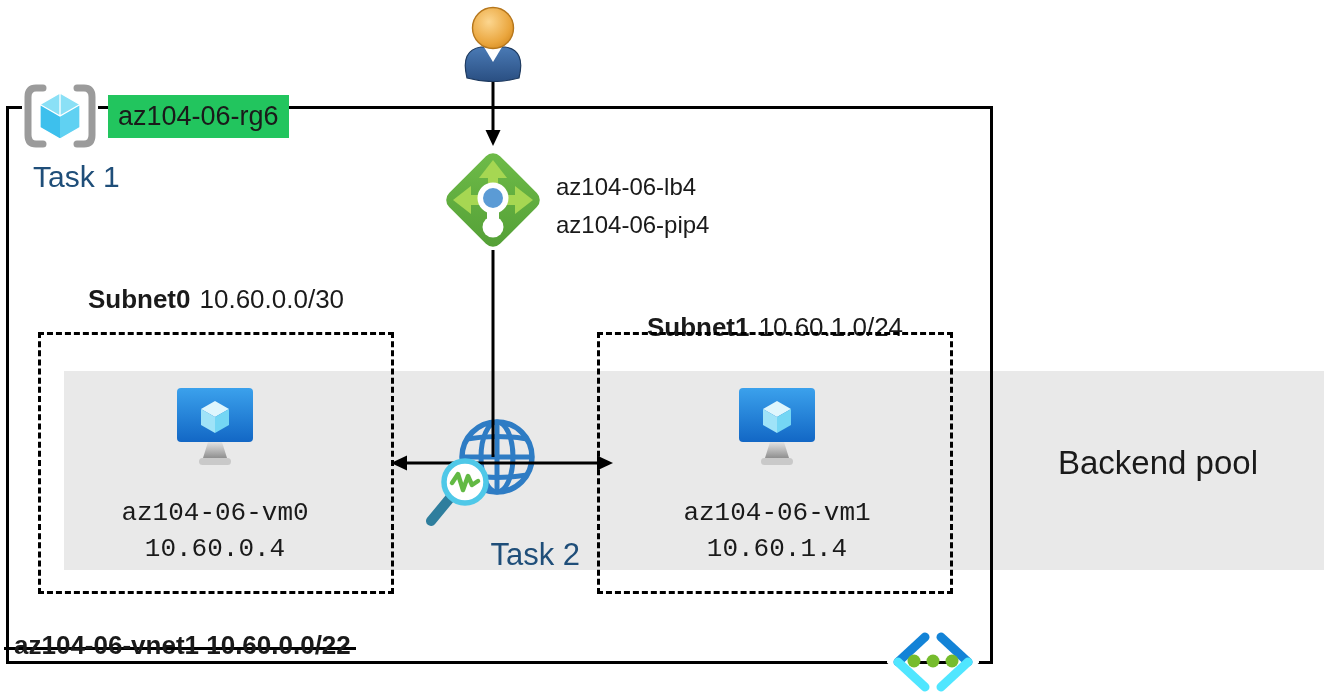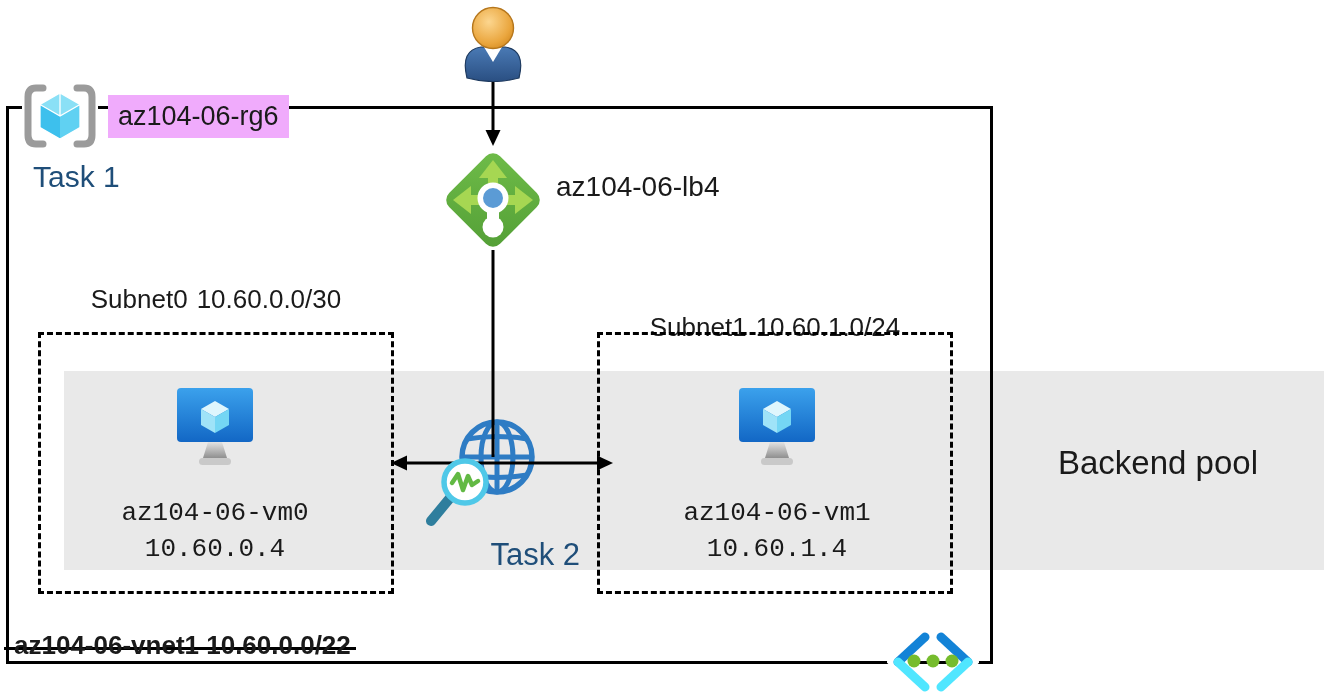--- a/index.html
+++ b/index.html
@@ -7,38 +7,38 @@
     position:relative;width:1324px;height:699px;background:#fff;overflow:hidden;
     font-family:"Liberation Sans",sans-serif;color:var(--text,#1a1a1a);
   }
   .abs{position:absolute;}
   
   .band{left:64px;top:371px;width:1260px;height:199px;background:var(--band-bg,#e9e9e9);z-index:1;}
   .band-label{left:1000px;top:444px;width:316px;text-align:center;font-size:33px;z-index:3;}
   
   .rg-box{left:6px;top:106px;width:987px;height:558px;border:3px solid var(--outline,#000);box-sizing:border-box;background:transparent;z-index:2;}
   .rg-header{left:22px;top:84px;height:64px;display:flex;align-items:center;gap:10px;z-index:3;}
-  .rg-header .label{background:#f0abfc;padding:6px 10px;font-size:27px;white-space:nowrap;}
+  .rg-header .label{background:#22c55e;padding:6px 10px;font-size:27px;white-space:nowrap;}
   .task-label{font-weight:normal;font-size:30px;color:var(--task-label,#1f4e79);z-index:6;}
   .task1{left:33px;top:160px;}
   .task2{left:420px;top:537px;width:160px;text-align:right;font-size:31px;}
   
   .subnet-label{top:284px;font-size:26px;white-space:nowrap;z-index:3;}
-  .subnet-label .name{font-weight:normal;margin-right:9px;}
+  .subnet-label .name{font-weight:bold;margin-right:9px;}
   .subnet0-label{left:38px;width:356px;text-align:center;}
   .subnet1-label{left:597px;width:356px;text-align:center;margin-top:28px;}
   .subnet-box{top:332px;width:356px;height:262px;border:3px dashed var(--outline,#000);box-sizing:border-box;z-index:3;}
   .subnet0-box{left:38px;}
   .subnet1-box{left:597px;}
   
   .vm-label{top:495px;width:250px;text-align:center;font-size:26px;line-height:36px;z-index:6;font-family:Liberation Mono, monospace;}
   .vm0-label{left:90px;}
   .vm1-label{left:652px;text-align:center;}
   
-  .lb-label{left:556px;top:168px;font-size:28px;line-height:38px;z-index:6;white-space:nowrap;}
+  .lb-label{left:556px;top:168px;font-size:24px;line-height:38px;z-index:6;white-space:nowrap;}
   
   .vnet-label{left:14px;top:630px;font-size:26px;white-space:nowrap;z-index:4;font-weight:bold;}
   .vnet-strike{left:4px;top:647px;width:352px;height:3px;background:var(--outline,#000);z-index:3;}
   
   .z4{z-index:4;}.z5{z-index:5;}.z6{z-index:6;}
   svg{display:block;}
 </style>
 </head>
 <body>
 
@@ -159,20 +159,21 @@
     <polygon points="93,53 75,39 75,67" style="fill:var(--lb-arrow-green)"></polygon>
     <rect x="59" y="48" width="18" height="10" style="fill:var(--lb-arrow-green)"></rect>
     <rect x="47" y="56" width="12" height="20" fill="#ffffff"></rect>
     <circle cx="53" cy="80" r="10.5" fill="#ffffff"></circle>
     <circle cx="53" cy="51" r="15.5" fill="#ffffff"></circle>
     <circle cx="53" cy="51" r="10" style="fill:var(--lb-center-blue)"></circle>
   </svg>
 
   <div class="abs lb-label">
     <div>az104-06-lb4</div>
+    <div>az104-06-pip4</div>
   </div>
 
   <svg class="abs z6" style="left:425px;top:443px" width="70" height="90" viewBox="0 0 70 90">
     <line x1="25" y1="55" x2="6" y2="78" style="stroke:var(--magnifier-handle)" stroke-width="10" stroke-linecap="round"></line>
     <circle cx="40" cy="39" r="21" fill="#ffffff" style="stroke:var(--magnifier-ring)" stroke-width="5.5"></circle>
     <polyline points="27,40 33,31 38,47 43,33 47,42 53,38" fill="none" style="stroke:var(--pulse-green)" stroke-width="4.5" stroke-linecap="round" stroke-linejoin="round"></polyline>
   </svg>
 
   <div class="abs task-label task2">Task 2</div>
 

